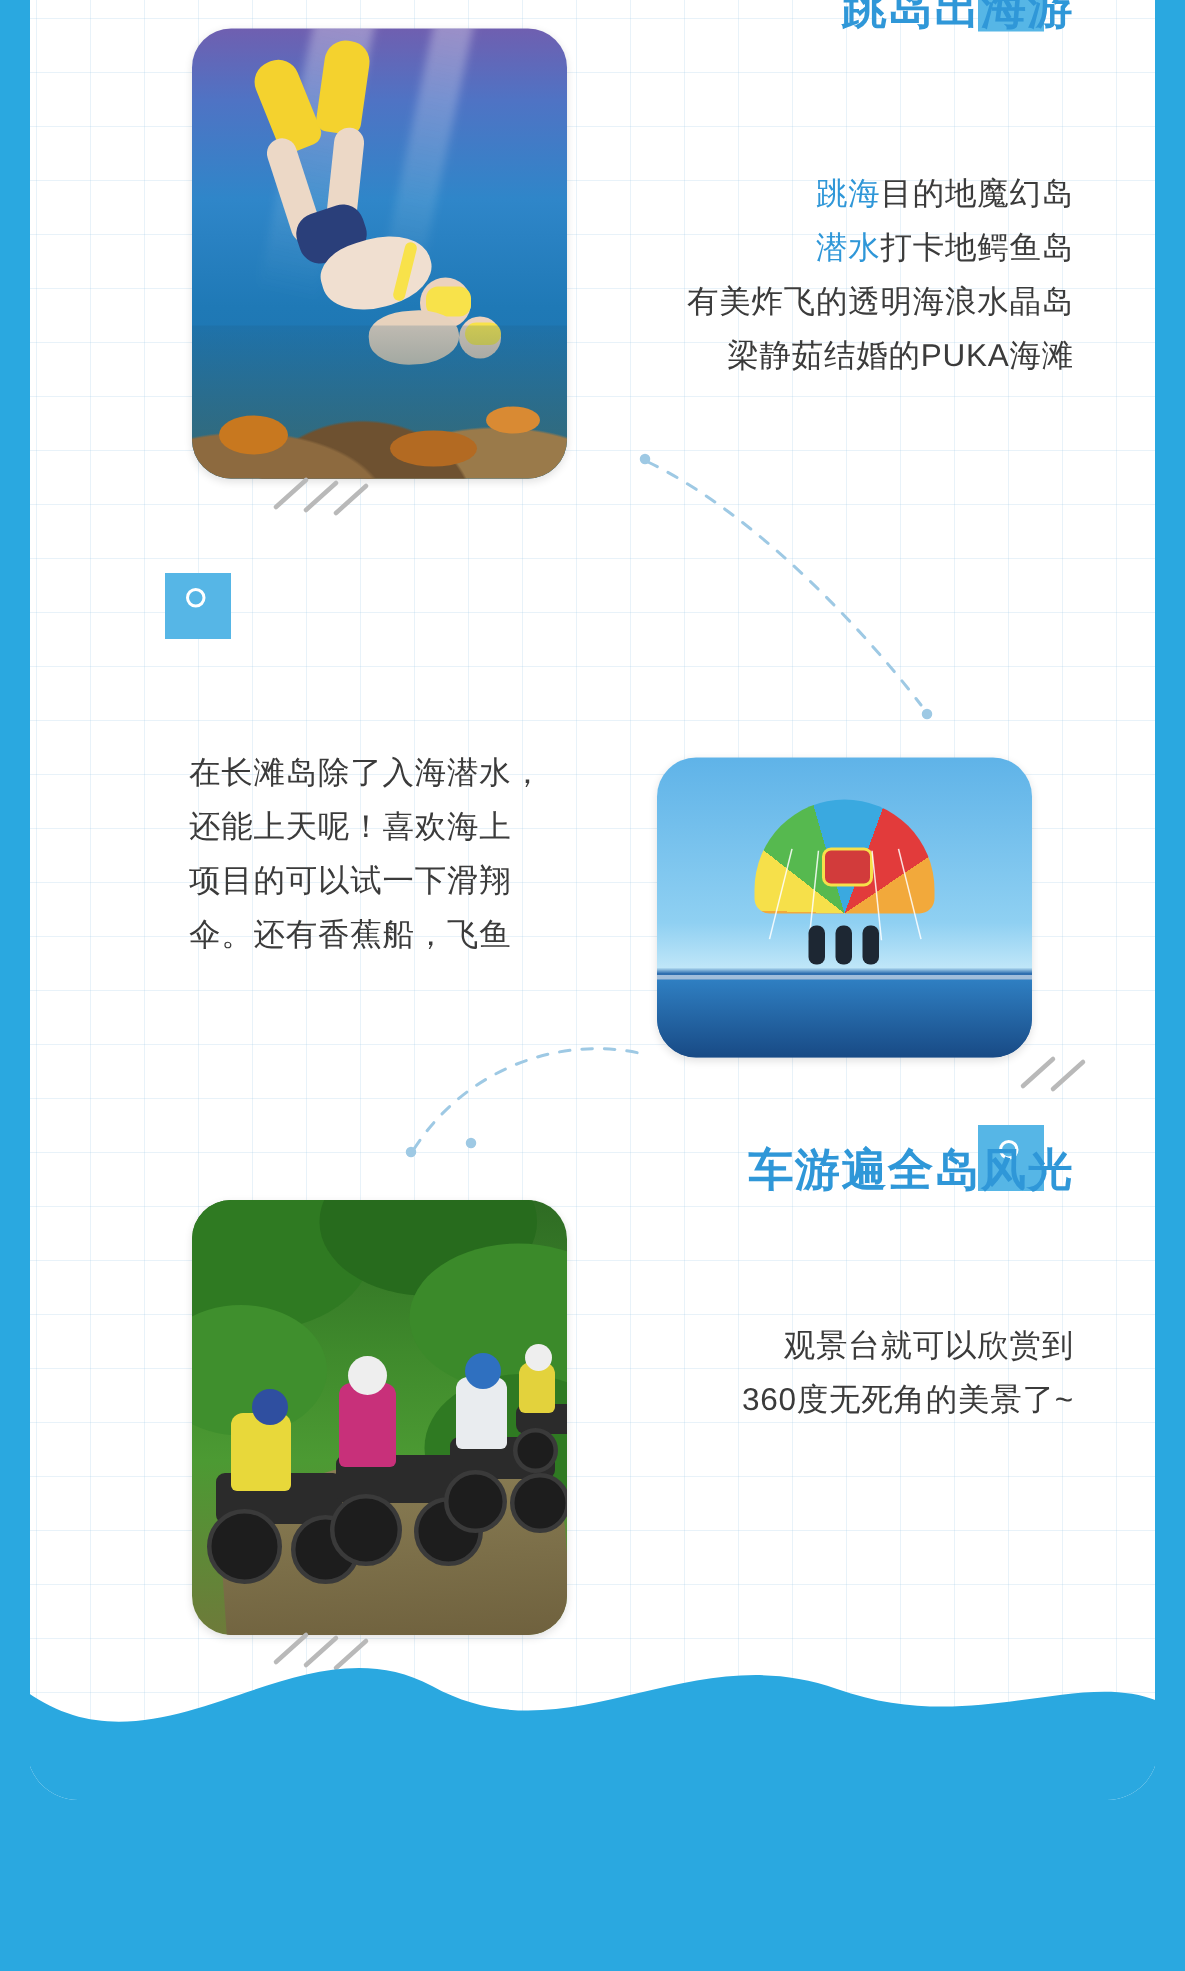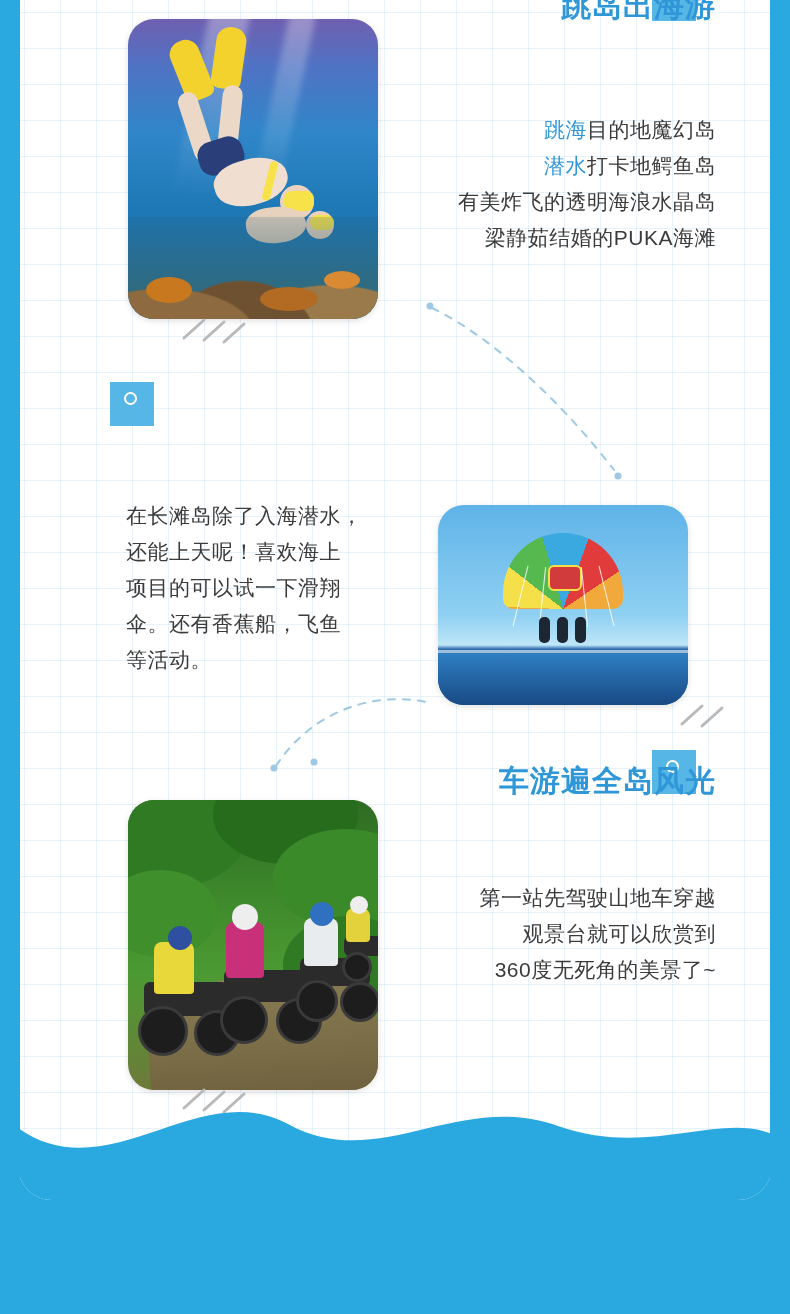--- a/index.html
+++ b/index.html
@@ -359,21 +359,20 @@
     <div class="sq" style="left:92px; top:412px;">
       <div class="ring"></div>
     </div>
 
 
     <div class="block body-text left" style="left:108px; top:528px; width:300px;">
       <div>在长滩岛除了入海潜水，</div>
       <div>还能上天呢！喜欢海上</div>
       <div>项目的可以试一下滑翔</div>
       <div>伞。还有香蕉船，飞鱼</div>
-      <div>等活动。</div>
     </div>
 
     <div class="photo ph-para" style="left:420px; top:535px; width:250px; height:200px;">
       <div class="sea"></div>
       <div class="horizon"></div>
       <div class="chute-core"></div>
       <div class="logo-badge"></div>
       <div class="line" style="left:82px; top:60px; height:62px; transform:rotate(14deg);"></div>
       <div class="line" style="left:104px; top:62px; height:60px; transform:rotate(6deg);"></div>
       <div class="line" style="left:146px; top:62px; height:60px; transform:rotate(-6deg);"></div>
@@ -398,21 +397,20 @@
 
     <div class="sq" style="left:634px; top:780px;">
       <div class="ring"></div>
     </div>
 
     <div class="block title right" style="left:300px; top:790px; width:398px;">
       <div>车游遍全岛风光</div>
     </div>
 
     <div class="block body-text right" style="left:300px; top:910px; width:398px;">
-      <div>第一站先驾驶山地车穿越</div>
       <div>观景台就可以欣赏到</div>
       <div>360度无死角的美景了~</div>
     </div>
 
     <div class="photo ph-atv" style="left:110px; top:830px; width:250px; height:290px;">
       <div class="foliage" style="left:-14%; top:-8%; width:62%; height:38%; background:#2f7a22;"></div>
       <div class="foliage" style="left:34%; top:-12%; width:58%; height:34%; background:#276b1d;"></div>
       <div class="foliage" style="left:58%; top:10%; width:58%; height:34%; background:#3b8a2a;"></div>
       <div class="foliage" style="left:-10%; top:24%; width:46%; height:30%; background:#3f8f2d;"></div>
       <div class="foliage" style="left:62%; top:40%; width:52%; height:34%; background:#2f7a22;"></div>

